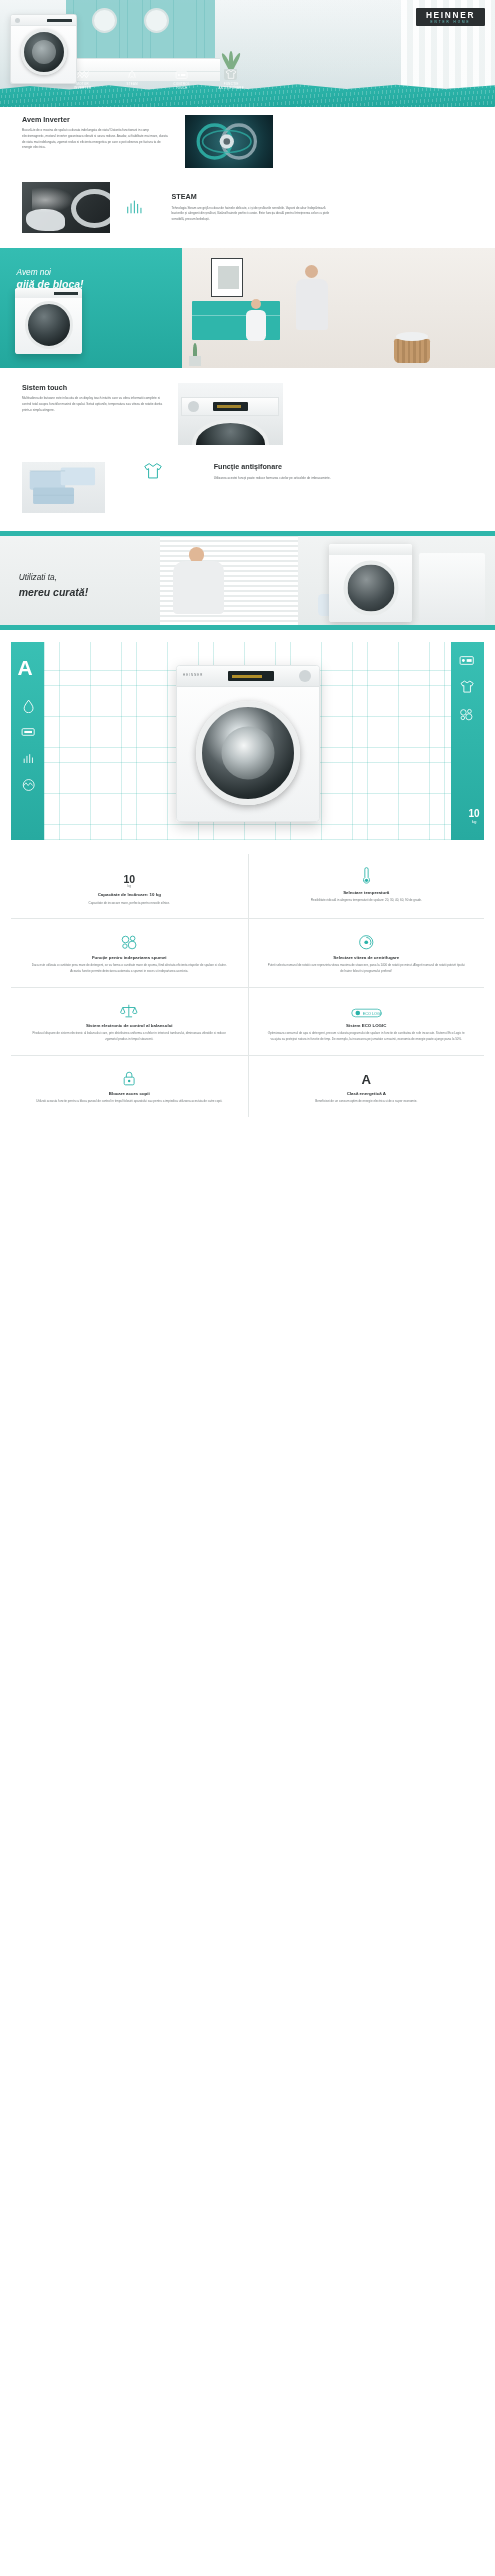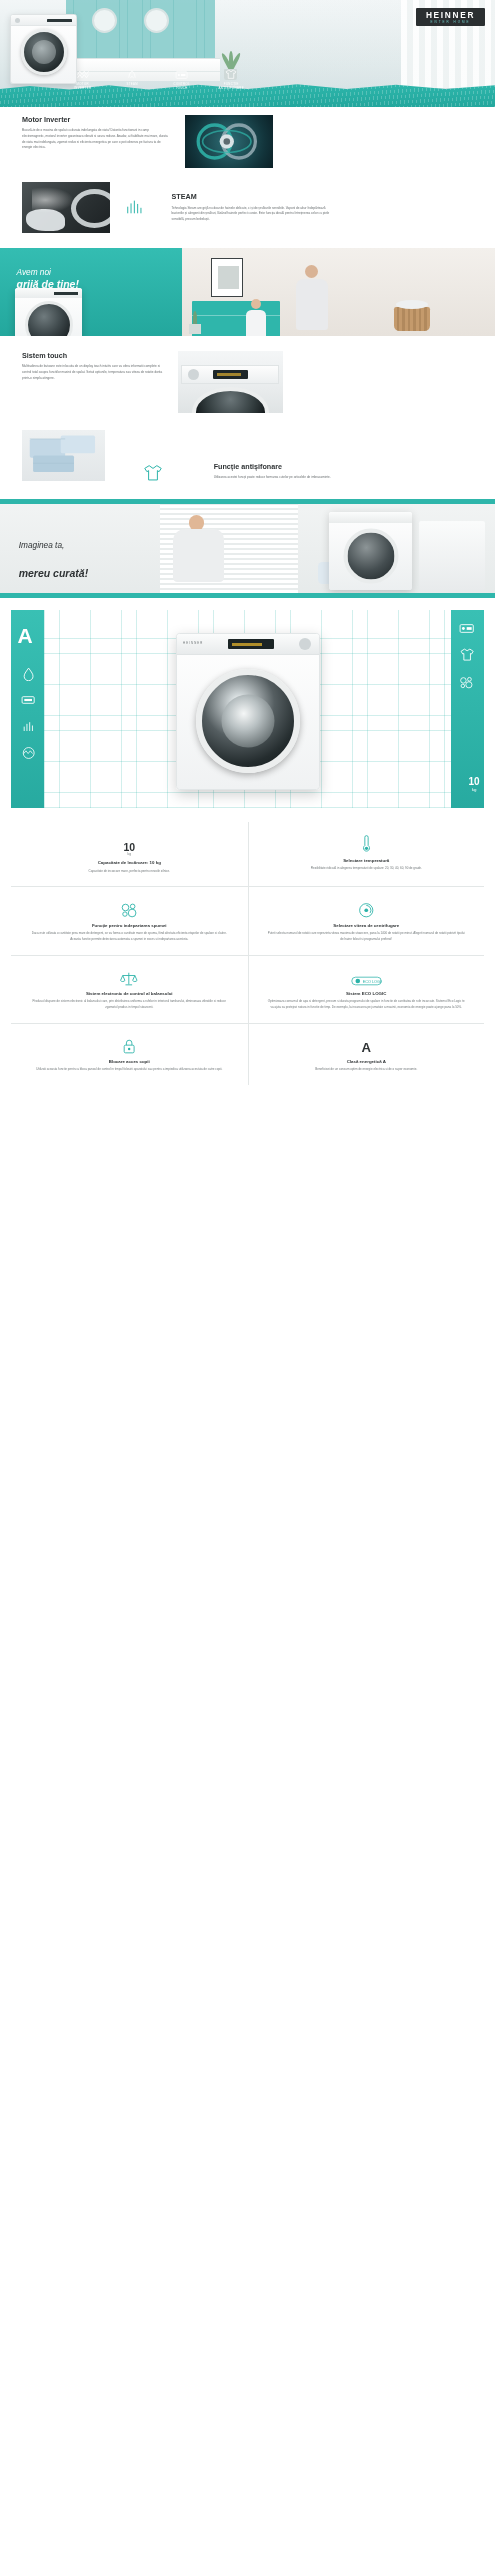--- a/index.html
+++ b/index.html
@@ -95,21 +95,21 @@
     border:5.5px solid rgba(225,230,231,.85); }
   .steam-img .cloth { position:absolute; left:4.4px; bottom:2.2px; width:39px; height:22px; background:#e9edef; border-radius:40% 50% 30% 50%; opacity:.9;}
   .steam-img .smoke { position:absolute; left:10px; top:4.4px; width:44px; height:27.5px;
     background:radial-gradient(ellipse at 30% 50%, rgba(255,255,255,.55), rgba(255,255,255,0) 65%); }
   .sec-steam .txt { margin-left:27.5px; width:160px; }
   .sec-steam h3 { font-size:7.2px; color:#2f3335; font-weight:bold; margin-bottom:4.4px;}
   .sec-steam p { font-size:3.1px; line-height:1.85; color:#6a6f71; }
   .steam-ic { margin-left:15.4px; }
 
   
-  .banner { position:relative; width:495px; height:88px; margin-top:8.8px; overflow:hidden; }
+  .banner { position:relative; width:495px; height:120px; margin-top:8.8px; overflow:hidden; }
   .banner .left { position:absolute; left:0; top:0; width:182px; height:100%;
     background:linear-gradient(180deg,#34bdb2 0%,#23a79d 100%); }
   .banner .left .ttl { position:absolute; left:16.5px; top:18.7px; color:#fff; }
   .banner .left .ttl .l1 { font-size:8.3px; font-style:italic; }
   .banner .left .ttl .l2 { font-size:10.5px; font-style:italic; font-weight:bold; margin-top:1.1px;}
   .banner .washer { position:absolute; left:15.4px; top:40px; width:67px; height:66px;
     background:linear-gradient(180deg,#ffffff,#eef1f2); border-radius:2.8px; box-shadow:0 3.3px 8.8px rgba(0,0,0,.2); }
   .banner .washer .panel { position:absolute; left:0; top:0; height:10px; width:100%;
     background:linear-gradient(180deg,#fafbfb,#e9eced); border-radius:2.8px 2.8px 0 0;}
   .banner .washer .panel .disp { position:absolute; right:4.4px; top:3.3px; width:24px; height:3.3px; background:#2b3638;}
@@ -146,36 +146,36 @@
   .touch-img .cpanel { position:absolute; left:3.3px; top:14.3px; width:98px; height:18.7px;
     background:linear-gradient(180deg,#fdfdfd,#eceff0); border:0.6px solid #e0e4e5; }
   .touch-img .cpanel .scr { position:absolute; left:31px; top:4.4px; width:35px; height:8.8px; background:#1d2628; border-radius:1.1px;}
   .touch-img .cpanel .scr:after{content:"";position:absolute;left:3.9px;top:2.8px;width:24px;height:3.3px;background:#b9952f;opacity:.85;}
   .touch-img .cpanel .kn { position:absolute; left:5.5px; top:3.3px; width:11px; height:11px; border-radius:50%; background:#cfd5d7;}
   .touch-img .doorarc { position:absolute; left:14.3px; top:36px; width:77px; height:50px; border-radius:50%;
     background:radial-gradient(circle at 50% 20%, #6b7679 0%, #313b3d 50%, #161c1e 75%);
     border:4.4px solid #eceeee;}
 
   
-  .sec-anti { display:flex; align-items:flex-end; padding:12px 0 7.7px 11px;gap:24px; }
+  .sec-anti { display:flex; align-items:flex-start; padding:12px 0 7.7px 11px;gap:24px; }
   .anti-img { width:83px; height:51px; position:relative; overflow:hidden;
     background:linear-gradient(180deg,#eef1f2,#e2e6e8); }
   .sec-anti .txt { margin-left:26.4px; width:182px;}
   .sec-anti h3 { font-size:7.2px; color:#2f3335; font-weight:bold; margin-bottom:4.4px;}
   .sec-anti p { font-size:3.1px; line-height:1.85; color:#6a6f71;}
   .anti-ic { margin-left:14.3px; }
 
   
   .banner2 { position:relative; width:495px; height:99px; margin-top:10px; overflow:hidden;
     background:linear-gradient(180deg,#f2f4f4,#e6eaea); }
   .banner2 .topbar { position:absolute; left:0; top:0; width:100%; height:5px; background:#2fb6ab;}
   .banner2 .botbar { position:absolute; left:0; bottom:0; width:100%; height:5px; background:#2fb6ab;}
   .banner2 .ttl { position:absolute; left:18.7px; top:41px; color:#2f3335; }
   .banner2 .ttl .l1 { font-size:8.3px; font-style:italic; }
-  .banner2 .ttl .l2 { font-size:10.5px; font-style:italic; font-weight:bold; margin-top:17px; }
+  .banner2 .ttl .l2 { font-size:10.5px; font-style:italic; font-weight:bold; margin-top:4px; }
   .banner2 .blinds { position:absolute; left:160px; top:5px; width:138px; height:89px;
     background:repeating-linear-gradient(0deg,#ffffff 0 3.3px,#e8ecec 3.3px 5px); }
   .banner2 .woman { position:absolute; left:165px; top:16.5px; width:83px; height:77px;}
   .banner2 .woman .head{width:15.4px;height:15.4px;border-radius:50%;background:#e0b796;position:absolute;left:24px;top:0;}
   .banner2 .woman .body{width:51px;height:53px;background:#eceeef;border-radius:12px 10px 4.4px 4.4px;position:absolute;left:7.7px;top:13.2px;}
   .banner2 .washer2 { position:absolute; right:83px; top:13.2px; width:83px; height:78px;
     background:linear-gradient(180deg,#ffffff,#eceff0); border-radius:2.8px; box-shadow:0 2.8px 8.8px rgba(0,0,0,.16);}
   .banner2 .washer2 .door { position:absolute; left:50%; top:56%; transform:translate(-50%,-50%);
     width:55px;height:55px;border-radius:50%;
     background:radial-gradient(circle at 40% 32%,#8d9597,#444d50 55%,#1d2426);
@@ -307,21 +307,21 @@
             </svg>
         </div>
         <div class="lb">FUNCȚIE<br>ANTIȘIFONARE</div>
       </div>
     </div>
   </div>
 
 
   <div class="sec sec-motor">
     <div class="txt">
-      <h3>Motor Inverter</h3>
+      <h3>Avem Inverter</h3>
       <p>Bucură-te de o masina de spalat cu durata indelungata de viata! Datorita functionarii in camp electromagnetic, motorul inverter garanteaza vibratii si uzura reduse. Asadar, ai fiabilitate mai mare, durata de viata mai indelungata, zgomot redus si eficienta energetica pe care o poti observa pe factura ta de energie electrica.</p>
     </div>
     <div class="motor-img">
 
       <svg width="88" height="53" viewBox="0 0 160 96">
         <ellipse cx="54" cy="48" rx="30" ry="30" fill="none" stroke="#2fb6ab" stroke-width="6" opacity=".85"></ellipse>
         <ellipse cx="98" cy="48" rx="30" ry="30" fill="none" stroke="#9fb4bd" stroke-width="6" opacity=".8"></ellipse>
         <ellipse cx="76" cy="48" rx="44" ry="20" fill="none" stroke="#2fb6ab" stroke-width="3" opacity=".7"></ellipse>
         <circle cx="76" cy="48" r="13" fill="#d9e3e6"></circle>
         <circle cx="76" cy="48" r="6" fill="#5d6b70"></circle>
@@ -345,21 +345,21 @@
     <div class="txt">
       <h3>STEAM</h3>
       <p>Tehnologia Steam are grijă nu doar de hainele delicate, ci și de țesăturile sensibile. Vaporii de abur îndepărtează bacteriile și alergenii din țesături, lăsând hainele perfect curate. Este funcția ideală pentru întreținerea celor cu piele sensibilă, precum bebelușii.</p>
     </div>
   </div>
 
   <div class="banner">
     <div class="left">
       <div class="ttl">
         <div class="l1">Avem noi</div>
-        <div class="l2">grijă de tine!</div>
+        <div class="l2">gijă de bloca!</div>
       </div>
     </div>
     <div class="washer">
       <div class="panel">
           <div class="disp"></div>
         </div>
         <div class="door"></div>
     </div>
     <div class="room">
       <div class="frame"></div>
@@ -424,21 +424,21 @@
         <div class="head"></div>
         <div class="body"></div>
       </div>
     <div class="laundry"></div>
     <div class="washer3"></div>
     <div class="washer2">
         <div class="panel"></div>
         <div class="door"></div>
       </div>
     <div class="ttl">
-      <div class="l1">Imaginea ta,</div>
+      <div class="l1">Utilizati ta,</div>
       <div class="l2">mereu curată!</div>
     </div>
     <div class="botbar"></div>
   </div>
 
   <div class="board">
     <div class="inner-white"></div>
     <div class="grid"></div>
 
     <div class="bigA">A</div>

